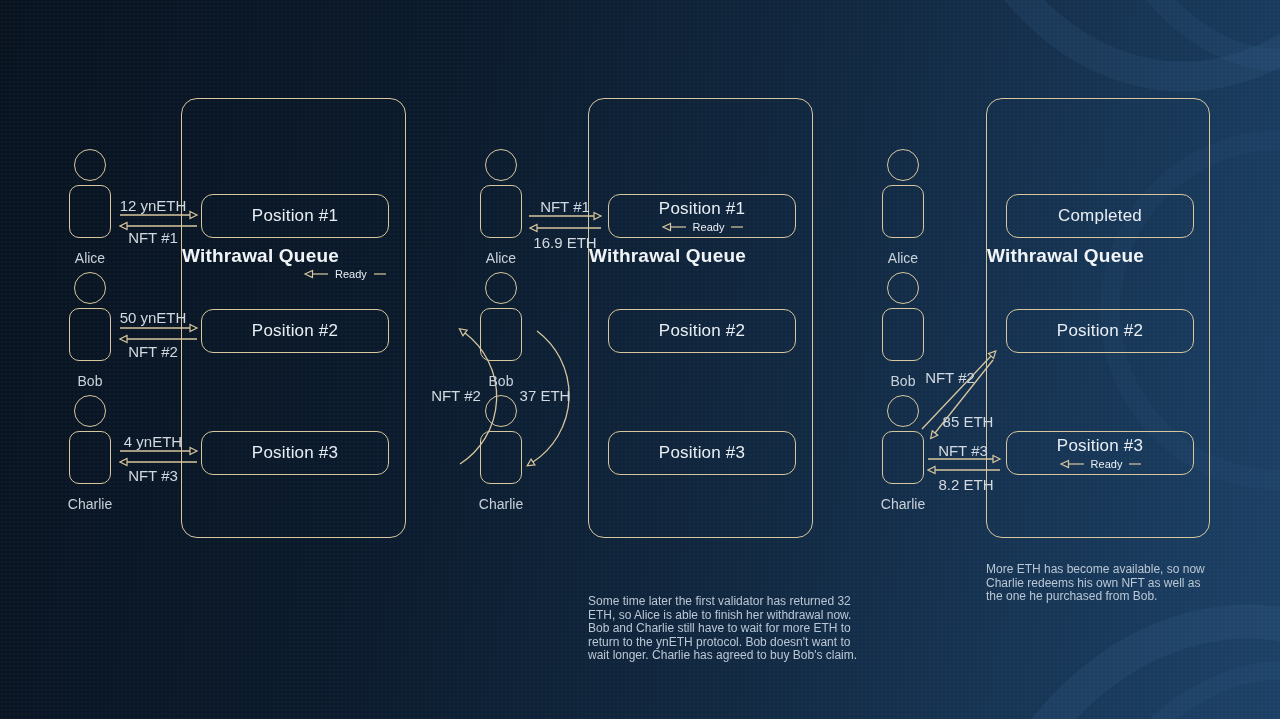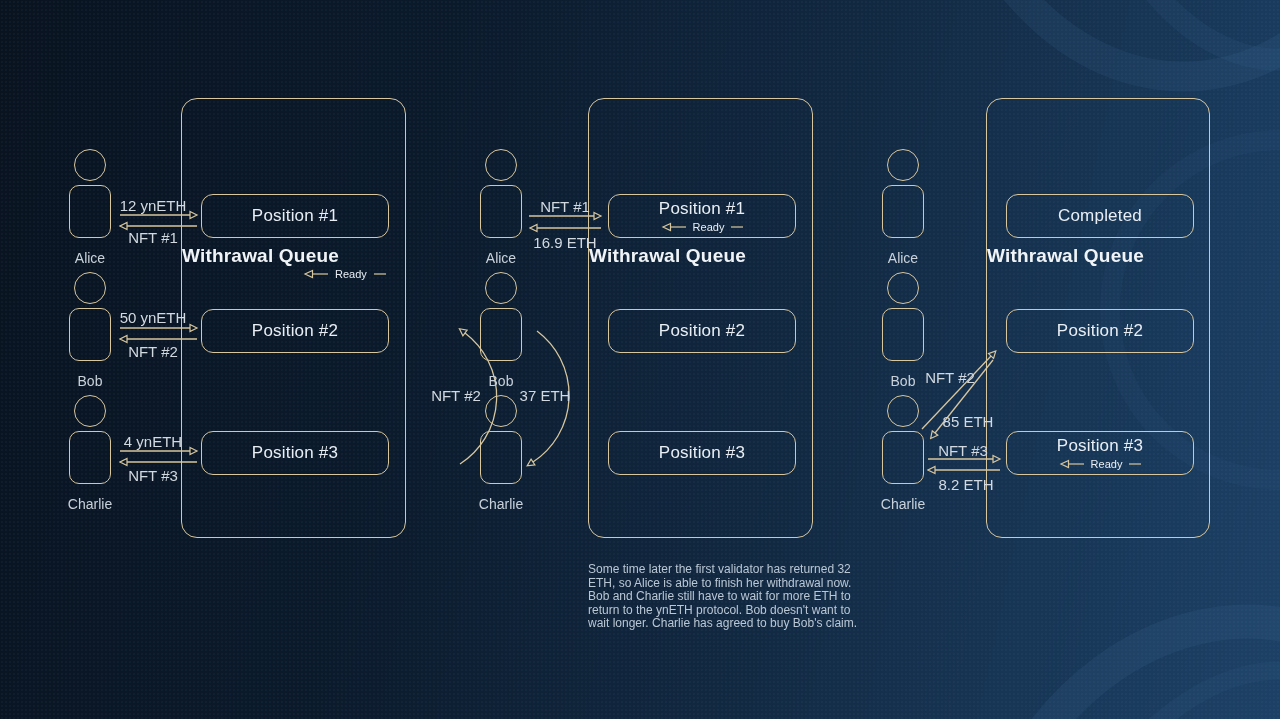--- a/index.html
+++ b/index.html
@@ -165,21 +165,21 @@
     <div class="actor-head"></div>
     <div class="actor-body"></div>
     <div class="actor-name">Charlie</div>
   </div>
 
   <div class="arrow-label" style="left:565px;top:206px;">NFT #1</div>
   <div class="arrow-label" style="left:565px;top:242px;">16.9 ETH</div>
   <div class="arrow-label" style="left:456px;top:395px;">NFT #2</div>
   <div class="arrow-label" style="left:545px;top:395px;">37 ETH</div>
 
-  <div class="caption" style="left:588px;top:563px;">Some time later the first validator has returned 32
+  <div class="caption" style="left:588px;top:595px;">Some time later the first validator has returned 32
 ETH, so Alice is able to finish her withdrawal now.
 Bob and Charlie still have to wait for more ETH to
 return to the ynETH protocol. Bob doesn't want to
 wait longer. Charlie has agreed to buy Bob's claim.</div>
 
   <div class="panel" style="left:986px;width:224px;">
     <div class="panel-title">Withrawal Queue</div>
     <div class="slot" style="top:95px;">
       <span class="slot-label">Completed</span>
     </div>
@@ -215,13 +215,16 @@
     <div class="actor-head"></div>
     <div class="actor-body"></div>
     <div class="actor-name">Charlie</div>
   </div>
 
   <div class="arrow-label" style="left:950px;top:377px;">NFT #2</div>
   <div class="arrow-label" style="left:968px;top:421px;">85 ETH</div>
   <div class="arrow-label" style="left:963px;top:450px;">NFT #3</div>
   <div class="arrow-label" style="left:966px;top:484px;">8.2 ETH</div>
 
+  <div class="caption" style="left:986px;top:563px;">More ETH has become available, so now
+Charlie redeems his own NFT as well as
+the one he purchased from Bob.</div>
 </div>
 
 </body></html>

